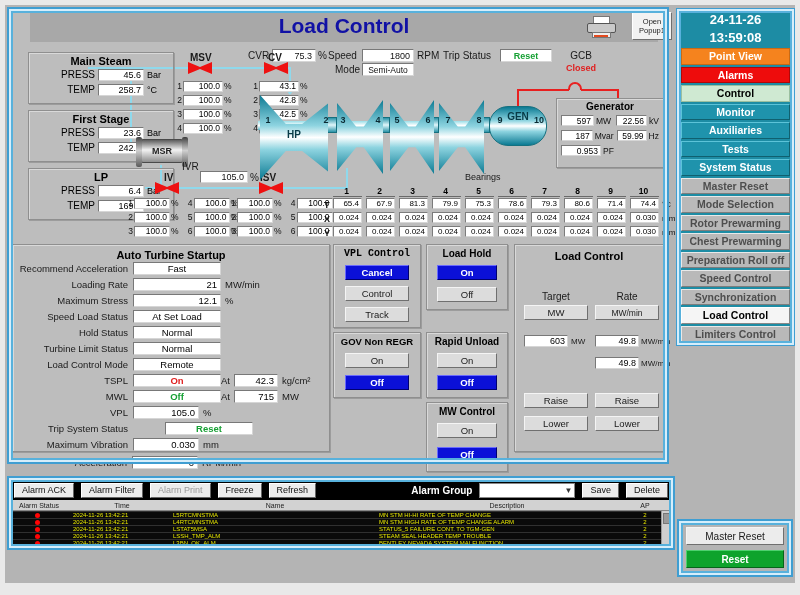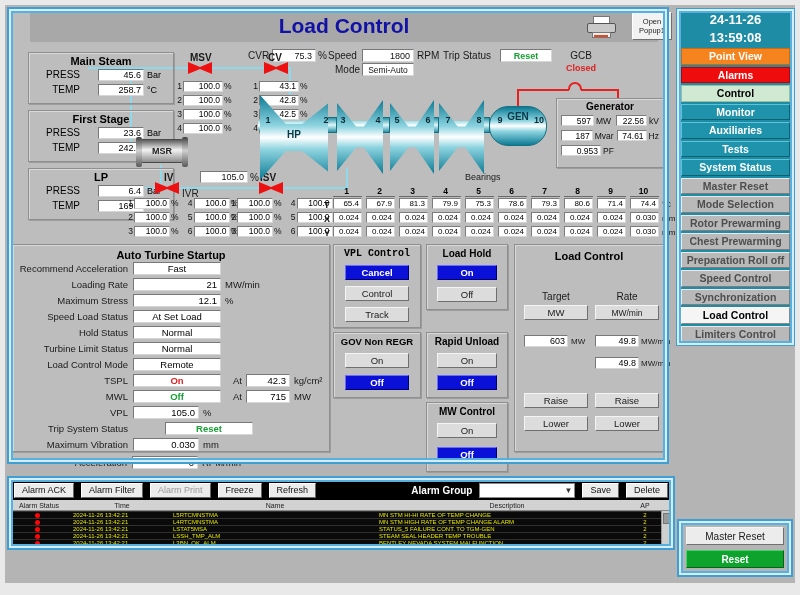--- a/index.html
+++ b/index.html
@@ -28,21 +28,21 @@
   .pipe { position:absolute; background:#8fd9ec; }
   .rline { position:absolute; background:#e82020; }
   .rbump { position:absolute; width:14px; height:8px; border:2px solid #e82020; border-bottom:none;
     border-radius:8px 8px 0 0; }
   .arrow-down { position:absolute; width:0; height:0; border-left:6px solid transparent;
     border-right:6px solid transparent; border-top:8px solid #8fd9ec; }
   .valve { position:absolute; width:24px; height:12px; background:#ee1111;
     clip-path:polygon(0 0,50% 42%,100% 0,100% 100%,50% 58%,0 100%); }
   
   .steam-row { display:flex; align-items:center; justify-content:flex-end; height:15px; padding-right:6px; }
-  .steam-row .sl { font-size:10px; margin-right:18px; }
+  .steam-row .sl { font-size:10px; margin-right:3px; }
   .steam-row .sf { width:46px; height:12px; background:#fff; border:1px solid #787878;
     border-right-color:#d6d6d6; border-bottom-color:#d6d6d6; font-size:9px; display:flex;
     align-items:center; justify-content:flex-end; padding-right:2px; }
   .steam-row .su { font-size:9px; margin-left:3px; width:20px; }
   
   .vstack { position:absolute; display:flex; flex-direction:column; }
   .vrow, .prow { height:14px; display:flex; align-items:center; gap:1px; }
   .vn { width:8px; font-size:8.5px; text-align:right; color:#111; }
   .vfld { width:40px; height:11px; background:#fff; border:1px solid #7c7c7c; border-right-color:#d6d6d6;
     border-bottom-color:#d6d6d6; font-size:8.5px; display:flex; align-items:center;
@@ -83,21 +83,21 @@
   .blab { position:absolute; font-size:9px; font-weight:bold; color:#111; }
   .bunit { position:absolute; font-size:8px; color:#111; }
   
   .ats-row { position:absolute; left:0; width:100%; height:14px; display:flex; align-items:center; }
   .ats-lbl { width:120px; text-align:right; padding-right:5px; font-size:9.5px; color:#1a1a1a; white-space:nowrap; }
   .fld2 { width:88px; height:13px; background:#fff; border:1px solid #787878; border-right-color:#d6d6d6;
     border-bottom-color:#d6d6d6; display:flex; align-items:center; justify-content:center; font-size:9.5px; }
   .fld2.num { justify-content:flex-end; padding-right:3px; }
   .fld2.w40 { width:44px; }
   .un { font-size:9.5px; margin-left:4px; color:#1a1a1a; white-space:nowrap; }
-  .atl { font-size:9.5px; margin-left:12px; color:#1a1a1a; }
+  .atl { font-size:9.5px; color:#1a1a1a; }
   
   .cbtn { position:absolute; left:50%; transform:translateX(-50%); width:64px; height:15px; font-size:9.5px; }
   
   .lc-col-lbl { position:absolute; font-size:10px; color:#1a1a1a; text-align:center; width:64px; }
   .lcfld { position:absolute; width:44px; height:12px; background:#fff; border:1px solid #787878;
     border-right-color:#d6d6d6; border-bottom-color:#d6d6d6; font-size:9px; display:flex;
     align-items:center; justify-content:flex-end; padding-right:2px; }
   .lcun { position:absolute; font-size:8px; color:#1a1a1a; }
   .lcbtn { position:absolute; width:64px; height:15px; font-size:9.5px; }
   
@@ -274,21 +274,21 @@
           <span class="sl">TEMP</span>
           <span class="sf">169.0</span>
           <span class="su">°C</span>
         </div>
     </div>
 
     <div class="msr" style="left:131px;top:131px;width:46px;height:24px;">
         <span>MSR</span>
       </div>
     <span class="lbl" style="left:156px;top:164px;font-weight:bold;">IV</span>
-    <span class="lbl" style="left:174px;top:180px;">IVR</span>
+    <span class="lbl" style="left:174px;top:153px;">IVR</span>
     <div class="fld" style="left:192px;top:163px;width:48px;height:12px;">105.0</div>
     <span class="lbl" style="left:242px;top:164px;">%</span>
     <span class="lbl" style="left:252px;top:164px;font-weight:bold;">ISV</span>
     <div class="valve" style="left:147px;top:174px;"></div>
     <div class="valve" style="left:251px;top:174px;"></div>
     <div class="vstack" style="left:117px;top:188px;">
 
     <div class="prow">
         <span class="vn">1</span>
         <span class="vfld">100.0</span>
@@ -386,21 +386,21 @@
       <div class="grp-title" style="font-size:10px;">Generator</div>
       <div style="display:flex;align-items:center;gap:2px;margin-top:3px;">
         <span class="vfld" style="width:36px;">597</span>
           <span class="vu">MW</span>
         <span class="vfld" style="width:34px;margin-left:3px;">22.56</span>
           <span class="vu">kV</span>
       </div>
       <div style="display:flex;align-items:center;gap:2px;margin-top:4px;">
         <span class="vfld" style="width:36px;">187</span>
           <span class="vu">Mvar</span>
-        <span class="vfld" style="width:34px;margin-left:1px;">74.61</span>
+        <span class="vfld" style="width:34px;margin-left:1px;">59.99</span>
           <span class="vu">Hz</span>
       </div>
       <div style="display:flex;align-items:center;gap:2px;margin-top:4px;">
         <span class="vfld" style="width:40px;">0.953</span>
           <span class="vu">PF</span>
       </div>
     </div>
 
     <span class="lbl" style="left:457px;top:164px;font-size:9px;">Bearings</span>
     <div class="brow bnums" style="left:325px;top:178px;">

